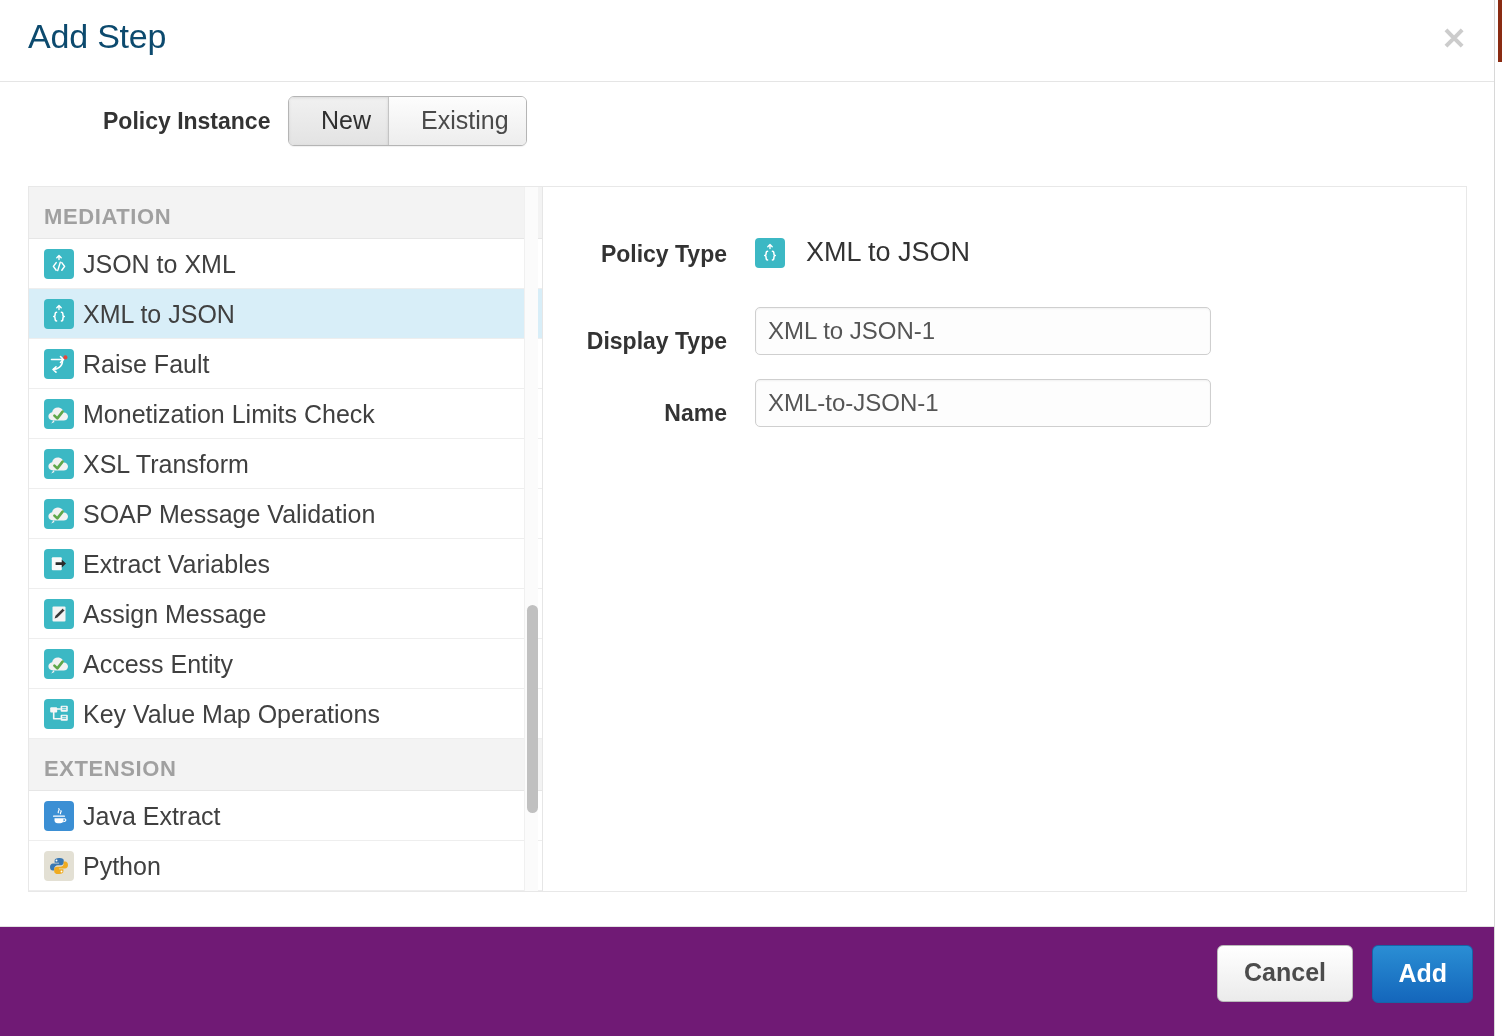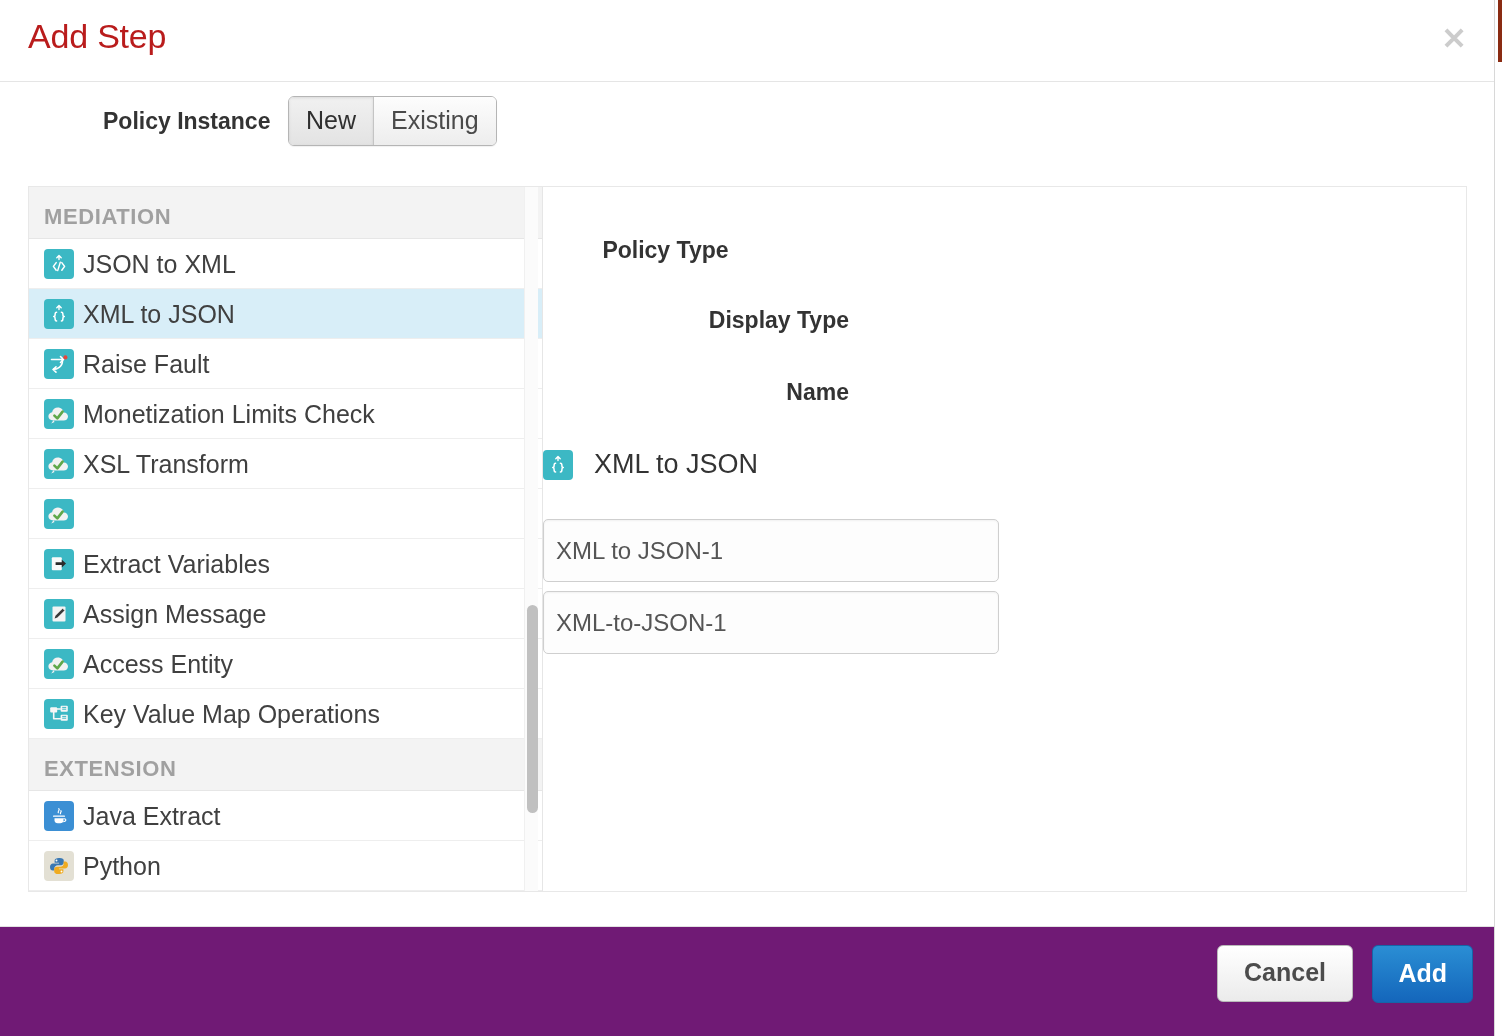--- a/index.html
+++ b/index.html
@@ -32,21 +32,21 @@
     height: 82px;
     border-bottom: 1px solid #e5e5e5;
     box-sizing: border-box;
   }
   .dialog-title {
     position: absolute;
     left: 28px;
     top: 17px;
     font-size: 34px;
     font-weight: 400;
-    color: #b91c1c;
+    color: #0c4a6e;
     letter-spacing: -0.2px;
   }
   .close-btn {
     position: absolute;
     right: 24px;
     top: 22px;
     width: 34px;
     height: 34px;
     border: none;
     background: transparent;
@@ -78,21 +78,21 @@
     top: 14px;
     display: flex;
     border: 1px solid #b5b5b5;
     border-radius: 6px;
     overflow: hidden;
     box-shadow: 0 1px 1px rgba(0,0,0,0.06);
   }
   .seg-btn {
     font-family: "Liberation Sans", sans-serif;
     font-size: 25px;
-    padding: 8px 17px 10px 17px;
+    padding: 8px 17px 10px 32px;
     border: none;
     background: linear-gradient(to bottom, #fdfdfd 0%, #ededed 100%);
     color: #4a4a4a;
     cursor: pointer;
     line-height: 30px;
   }
   .seg-btn + .seg-btn { border-left: 1px solid #c4c4c4; }
   .seg-btn.active {
     background: linear-gradient(to bottom, #f1f1f1 0%, #e3e3e3 100%);
     color: #2f2f2f;
@@ -193,22 +193,21 @@
 
   
   .detail-panel {
     flex: 1 1 auto;
     position: relative;
     background: #ffffff;
   }
   .form-row {
     position: absolute;
     display: flex;
-    align-items: center;
-    flex-direction: column;
+    align-items: flex-end;
   }
   .form-label {
     font-size: 23px;
     font-weight: bold;
     color: #333333;
     text-align: right;
     width: 212px;
     flex: 0 0 212px;
     padding-right: 28px;
     box-sizing: border-box;
@@ -217,21 +216,21 @@
     display: flex;
     align-items: center;
   }
   .policy-type-value .pt-name {
     font-size: 27px;
     color: #333333;
     margin-left: 12px;
   }
   .text-input {
     width: 456px;
-    height: 63px;
+    height: 48px;
     box-sizing: border-box;
     border: 1px solid #cfcfcf;
     border-radius: 5px;
     padding: 0 12px;
     font-family: "Liberation Sans", sans-serif;
     font-size: 24px;
     color: #555555;
     background: #fdfdfd;
     box-shadow: inset 0 1px 2px rgba(0,0,0,0.05);
     outline: none;
@@ -368,20 +367,21 @@
             <span class="label">XSL Transform</span>
           </div>
           <div class="policy-item">
             <span class="picon ic-teal">
               <svg width="26" height="22" viewBox="0 0 26 22">
                 <path d="M7.2 17.5 C4.3 17.5 2.4 15.6 2.4 13.3 C2.4 11.2 4 9.5 6.1 9.2 C6.6 6.4 9 4.4 11.9 4.4 C14.9 4.4 17.4 6.6 17.8 9.5 C20.3 9.6 22 11.3 22 13.4 C22 15.6 20.2 17.5 17.6 17.5 Z" fill="#f2f2f2"></path>
                 <path d="M7.5 17.2 L5.2 20.6 L8.6 19.1 Z" fill="#f2f2f2"></path>
                 <path d="M8.4 12.6 L11.3 15.4 L16.6 8.6" stroke="#5fa84a" stroke-width="2.6" fill="none" stroke-linecap="round" stroke-linejoin="round"></path>
               </svg>
             </span>
+            <span class="label">SOAP Message Validation</span>
           </div>
           <div class="policy-item">
             <span class="picon ic-teal">
               <svg width="22" height="22" viewBox="0 0 22 22">
                 <rect x="3.8" y="4.2" width="10" height="13" rx="1" fill="#fafafa"></rect>
                 <path d="M7.6 9.2 h6.2 v-2.4 l4.2 3.8 l-4.2 3.8 v-2.4 h-6.2 z" fill="#2b2b2b"></path>
               </svg>
             </span>
             <span class="label">Extract Variables</span>
           </div>

